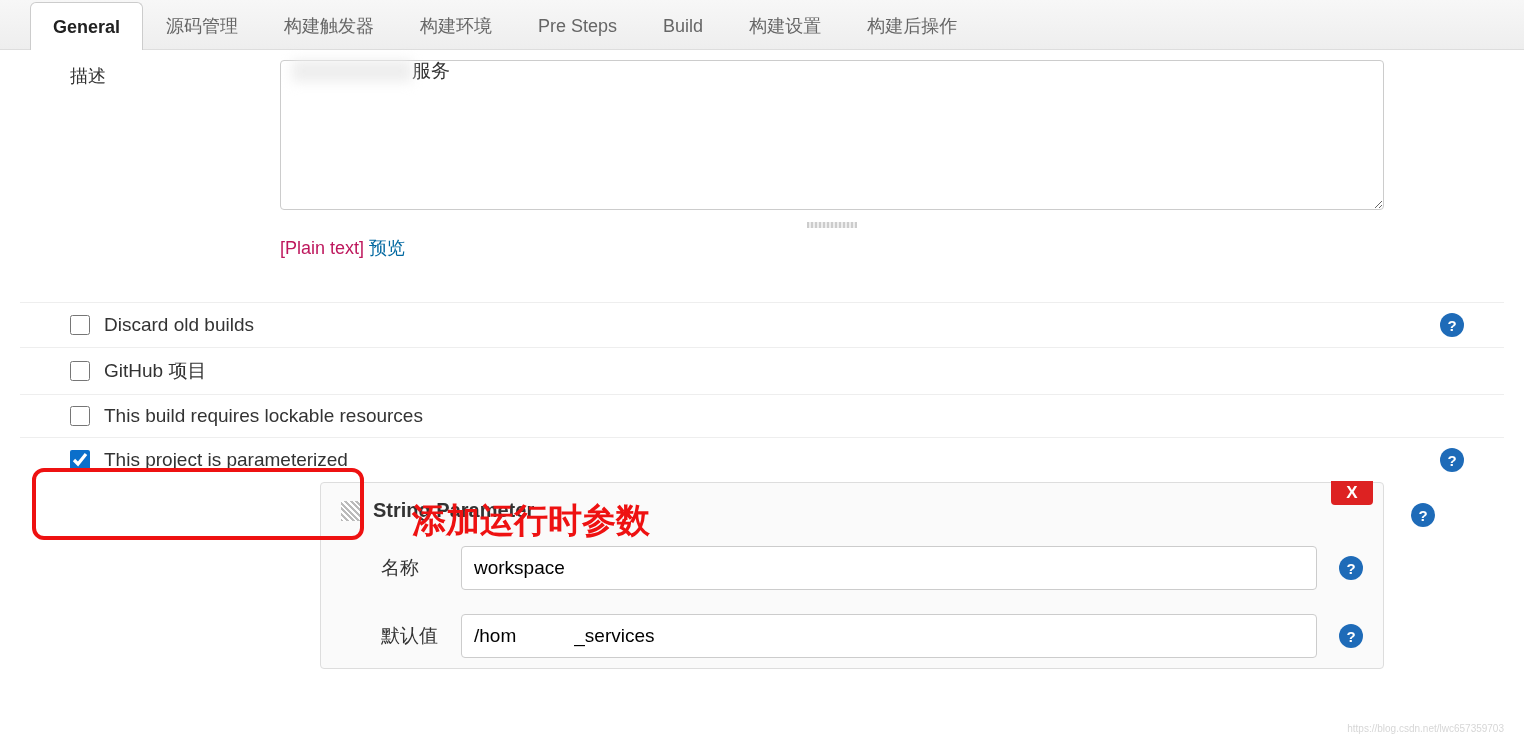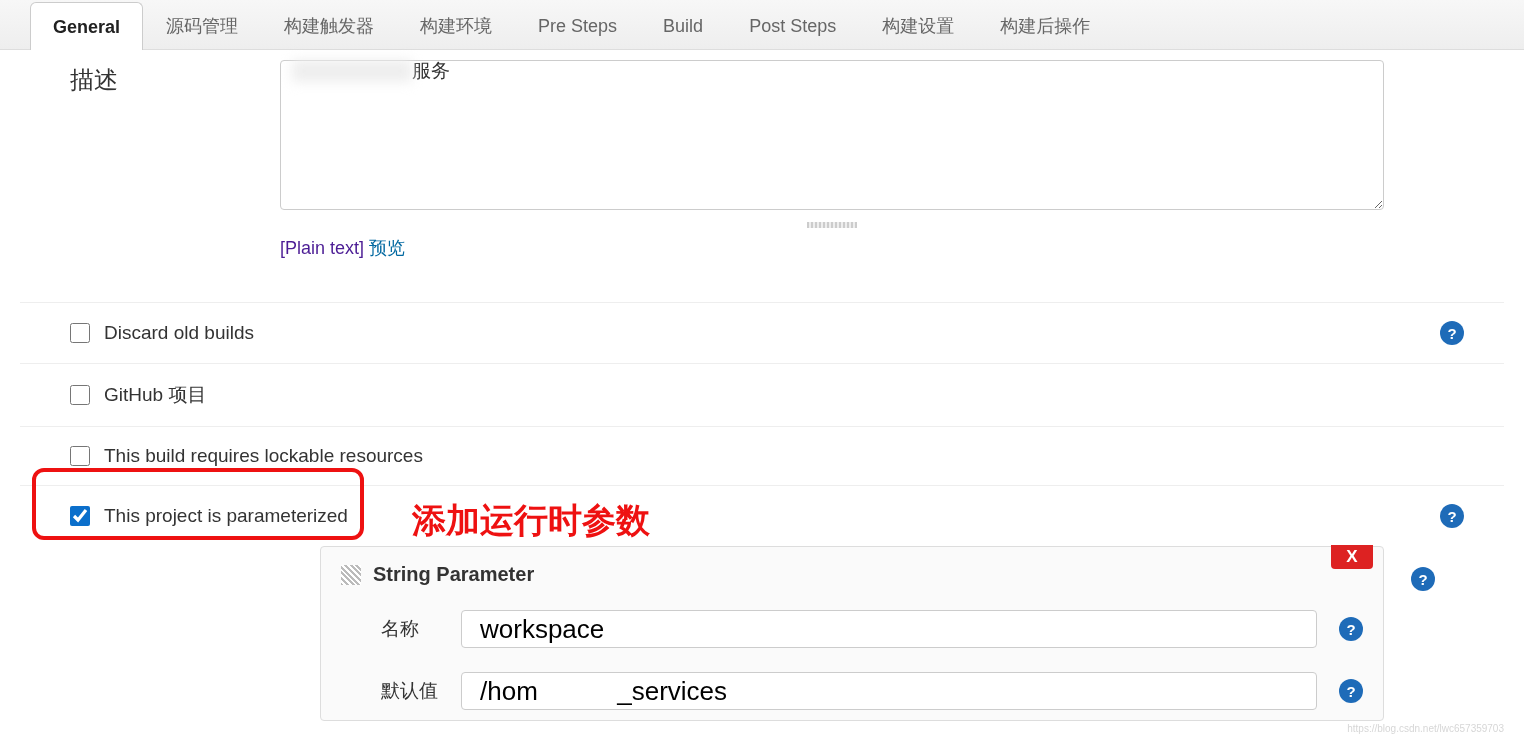--- a/index.html
+++ b/index.html
@@ -41,21 +41,21 @@
   }
   .row {
     display: flex;
     align-items: flex-start;
     margin-bottom: 12px;
   }
   .label-col {
     width: 260px;
     padding-left: 50px;
     padding-top: 4px;
-    font-size: 24px;
+    font-size: 18px;
   }
   .field-col {
     flex: 1;
     padding-right: 120px;
   }
   .desc-textarea {
     width: 100%;
     height: 150px;
     border: 1px solid #ccc;
     border-radius: 4px;
@@ -64,26 +64,26 @@
     font-family: inherit;
     font-size: 18px;
   }
   .divider-bar {
     height: 6px;
     width: 50px;
     margin: 8px auto 6px;
     background: repeating-linear-gradient(90deg,#ccc 0 2px,#eee 2px 4px);
   }
   .subtext-row { margin-top: 8px; font-size: 18px; }
-  .plain-text { color: #4c1d95; }
+  .plain-text { color: #be185d; }
   .preview-link { color: #0369a1; cursor: pointer; font-weight: 500; }
   .section-gap { height: 30px; }
   .option-block {
     border-top: 1px solid #eee;
-    padding: 18px 0;
+    padding: 10px 0;
     display: flex;
     align-items: center;
   }
   .option-block input[type=checkbox] {
     width: 20px; height: 20px;
     margin-left: 50px;
     margin-right: 14px;
     accent-color: #0b6fcb;
     cursor: pointer;
   }
@@ -157,23 +157,23 @@
   .param-label {
     width: 120px;
     font-size: 19px;
     text-align: left;
     padding-left: 40px;
   }
   .param-input {
     flex: 1;
     border: 1px solid #ccc;
     border-radius: 4px;
-    height: 38px;
-    padding: 6px 18px;
-    font-size: 26px;
+    height: 44px;
+    padding: 6px 12px;
+    font-size: 19px;
     font-family: inherit;
   }
   .param-help {
     width: 24px; height: 24px;
     border-radius: 50%;
     background: #1e6bb8;
     color: #fff;
     font-weight: 700;
     display: inline-flex;
     align-items: center;
@@ -204,21 +204,20 @@
 
 <div class="root">
 
   <div class="tabs">
     <div class="tab active">General</div>
     <div class="tab">源码管理</div>
     <div class="tab">构建触发器</div>
     <div class="tab">构建环境</div>
     <div class="tab">Pre Steps</div>
     <div class="tab">Build</div>
-    <div class="tab">Post Steps</div>
     <div class="tab">构建设置</div>
     <div class="tab">构建后操作</div>
   </div>
 
   <div class="content">
 
     <div class="row">
       <div class="label-col">描述</div>
       <div class="field-col">
         <textarea class="desc-textarea" style=""></textarea>

